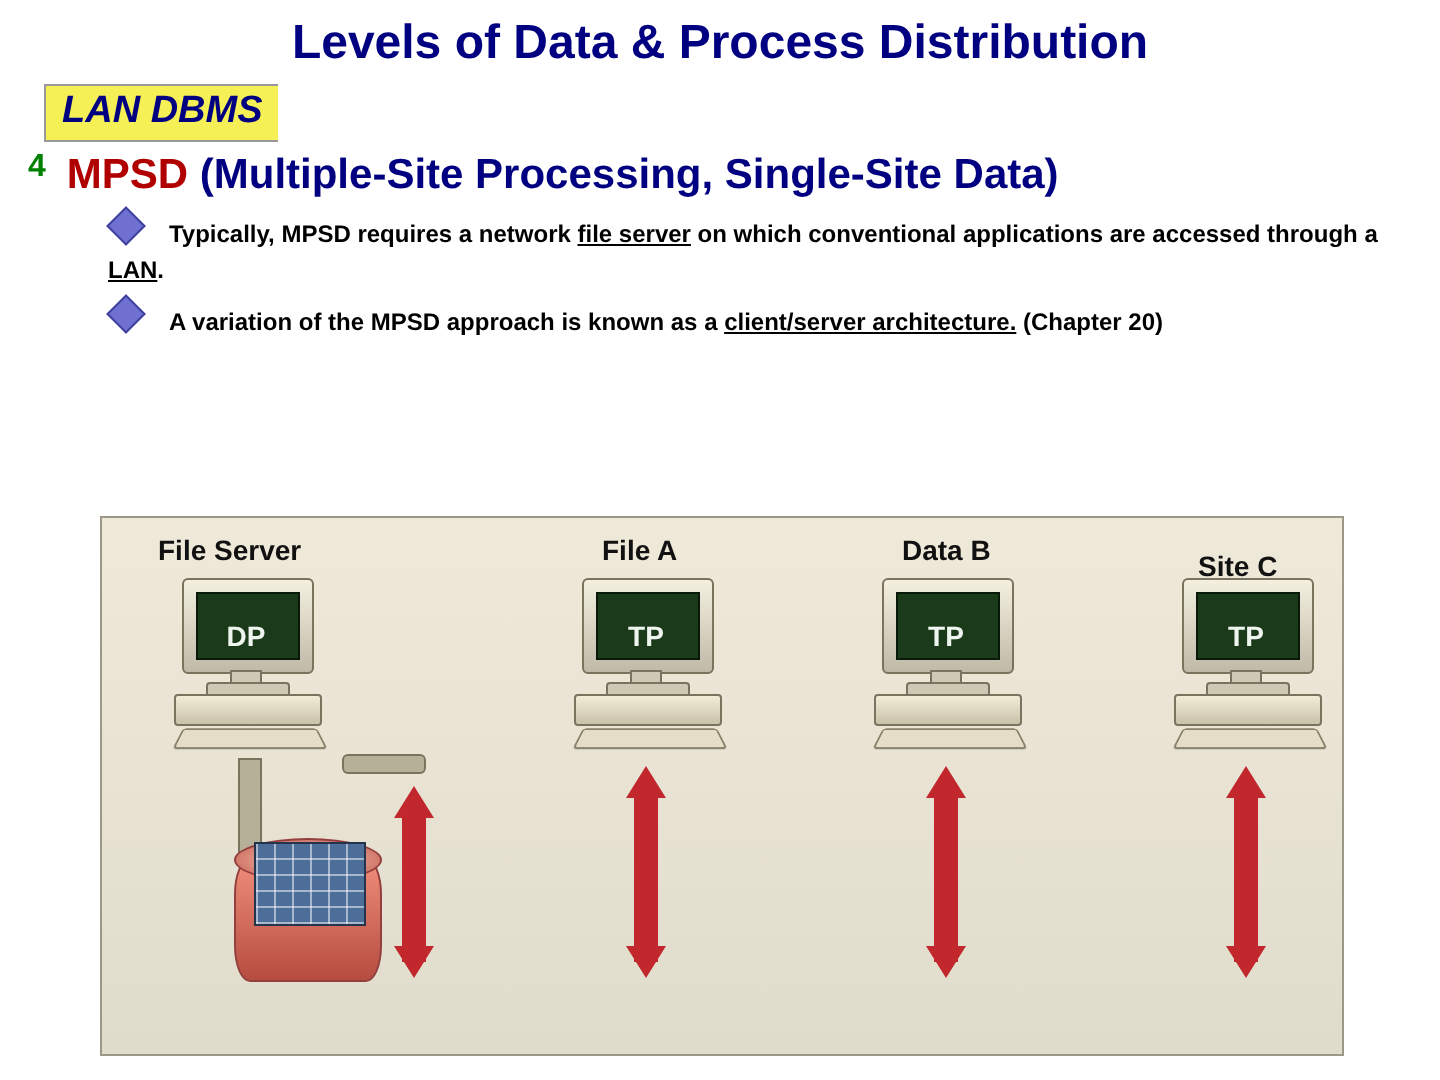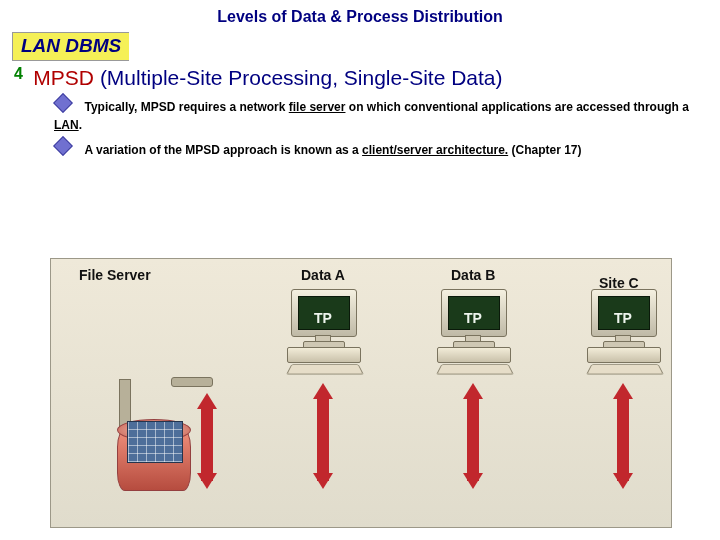--- a/index.html
+++ b/index.html
@@ -1,20 +1,20 @@
 <!DOCTYPE html>
 <html><head>
 <meta charset="utf-8">
 <style>
   html,body{margin:0;padding:0}
   body{width:720px;height:540px;background:#fff;font-family:Arial,Helvetica,sans-serif;overflow:hidden;position:relative}
-  .title{font-size:16px;font-weight:bold;color:#000080;text-align:center;padding:8px 0 6px}
+  .title{font-size:24px;font-weight:bold;color:#000080;text-align:center;padding:8px 0 6px}
   .subhead{margin:0 8px;padding:2px 8px 3px;background:#f5f056;border:1px solid #999;font-size:19px;font-weight:bold;font-style:italic;color:#000080;display:inline-block;border-right:none}
   .h1row{margin:4px 0 2px 14px}
-  .bullet-main{font-size:21px;font-weight:normal;color:#000080;line-height:1.2}
+  .bullet-main{font-size:21px;font-weight:bold;color:#000080;line-height:1.2}
   .bullet-main .red{color:#b00000}
   .marker{display:inline-block;vertical-align:top;margin-right:6px;color:#008000;font-weight:bold}
   .sub{margin:6px 0 2px 54px;max-width:640px}
   .sub .dia{display:inline-block;width:12px;height:12px;background:#7070d0;border:1px solid #4040a0;transform:rotate(45deg);margin:0 10px 0 2px;vertical-align:1px}
   .sub .txt{display:inline;font-size:12px;font-weight:bold;color:#000;line-height:1.25}
   .sub .txt u{text-decoration:underline}
   .figure{position:absolute;left:50px;top:258px;width:620px;height:268px;background:linear-gradient(180deg,#efe9d9,#e0dccc);border:1px solid #9c9888}
   .label{position:absolute;font:bold 14px Arial;color:#111}
   .comp{position:absolute;width:84px;height:70px}
   .mon{position:absolute;left:10px;top:0;width:64px;height:46px;background:linear-gradient(180deg,#f4f0e0,#bfb9a6);border:1px solid #7a735e;border-radius:3px}
@@ -33,49 +33,57 @@
   .commbar{position:absolute;left:56px;right:12px;top:222px;height:30px;background:linear-gradient(180deg,#f9edc3,#ecd98a);border:1px solid #a89244;border-radius:6px;display:flex;align-items:center;justify-content:center;font:bold 16px Arial;color:#111}
   .vline{position:absolute;width:10px;background:#b7b099;border:1px solid #7a735e}
   .arrow-down{position:absolute;width:0;height:0;border-left:10px solid transparent;border-right:10px solid transparent;border-top:16px solid #c1272d}
   .arrow-up{position:absolute;width:0;height:0;border-left:10px solid transparent;border-right:10px solid transparent;border-bottom:16px solid #c1272d}
   .stem{position:absolute;width:12px;background:#c1272d}
 </style>
 </head>
 <body>
 
 <div class="title">Levels of Data &amp; Process Distribution</div>
-<div style="padding-left:4px"><span class="subhead">LAN DBMS</span></div>
+<div style="padding-left:14px"><span class="subhead">LAN DBMS</span></div>
 
 <div class="h1row">
   <span class="marker">4</span>
   <span class="bullet-main">
     <span class="red">MPSD</span><span> (Multiple-Site Processing, Single-Site Data)</span>
   </span>
 </div>
 
 <div class="sub">
   <span class="dia"></span>
   <span class="txt">
     <span>Typically, </span><span>MPSD requires a network </span><u>file server</u><span> on which conventional applications are accessed through a </span><u>LAN</u><span>.</span>
   </span>
 </div>
 
 <div class="sub">
   <span class="dia"></span>
   <span class="txt">
-    <span>A </span><span>variation of the MPSD approach is known as a </span><u>client/server architecture.</u><span> (Chapter 17)</span>
+    <span>A </span><span>variation of the MPSD approach is known as a </span><u>client/server architecture.</u><span> (Chapter 20)</span>
   </span>
 </div>
 
 <div class="figure">
   <div class="label" style="left:28px;top:8px">File Server</div>
-  <div class="label" style="left:250px;top:8px">Data A</div>
+  <div class="label" style="left:250px;top:8px">File A</div>
   <div class="label" style="left:400px;top:8px">Data B</div>
   <div class="label" style="left:548px;top:16px">Site C</div>
 
+  <div class="comp" style="left:30px;top:30px">
+    <div class="mon"></div>
+      <div class="tag">DP</div>
+    <div class="stand"></div>
+      <div class="base"></div>
+      <div class="cpu"></div>
+      <div class="kbd"></div>
+  </div>
 
   <div class="vline" style="left:68px;top:120px;height:50px"></div>
   <div class="drum">
       <div class="cyl"></div>
       <div class="top"></div>
     </div>
   <div class="grid"></div>
 
   <div class="comp" style="left:230px;top:30px">
     <div class="mon"></div>

